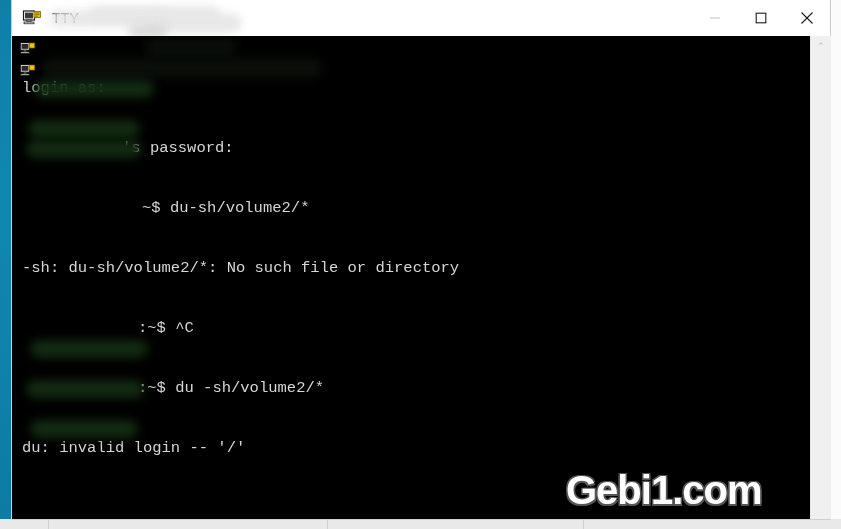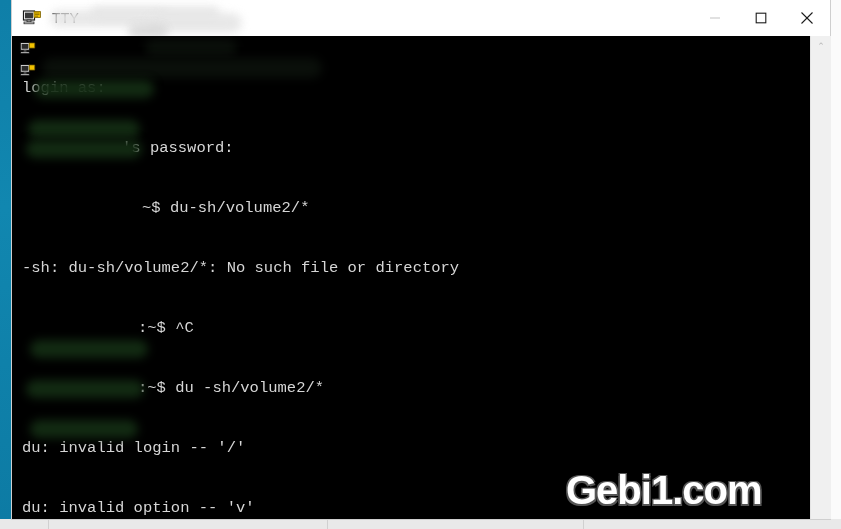--- a/index.html
+++ b/index.html
@@ -276,21 +276,20 @@
   <div id="terminal">
 
     <div id="term-lines">
       <div class="tline">login as:</div>
       <div class="tline" style="padding-left:110px">'s password:</div>
       <div class="tline" style="padding-left:130px">~$ du-sh/volume2/*</div>
       <div class="tline">-sh: du-sh/volume2/*: No such file or directory</div>
       <div class="tline" style="padding-left:126px">:~$ ^C</div>
       <div class="tline" style="padding-left:126px">:~$ du -sh/volume2/*</div>
       <div class="tline">du: invalid login -- '/'</div>
-      <div class="tline">du: invalid option -- 'v'</div>
       
       
       
       
       
       
       
       
       
       

